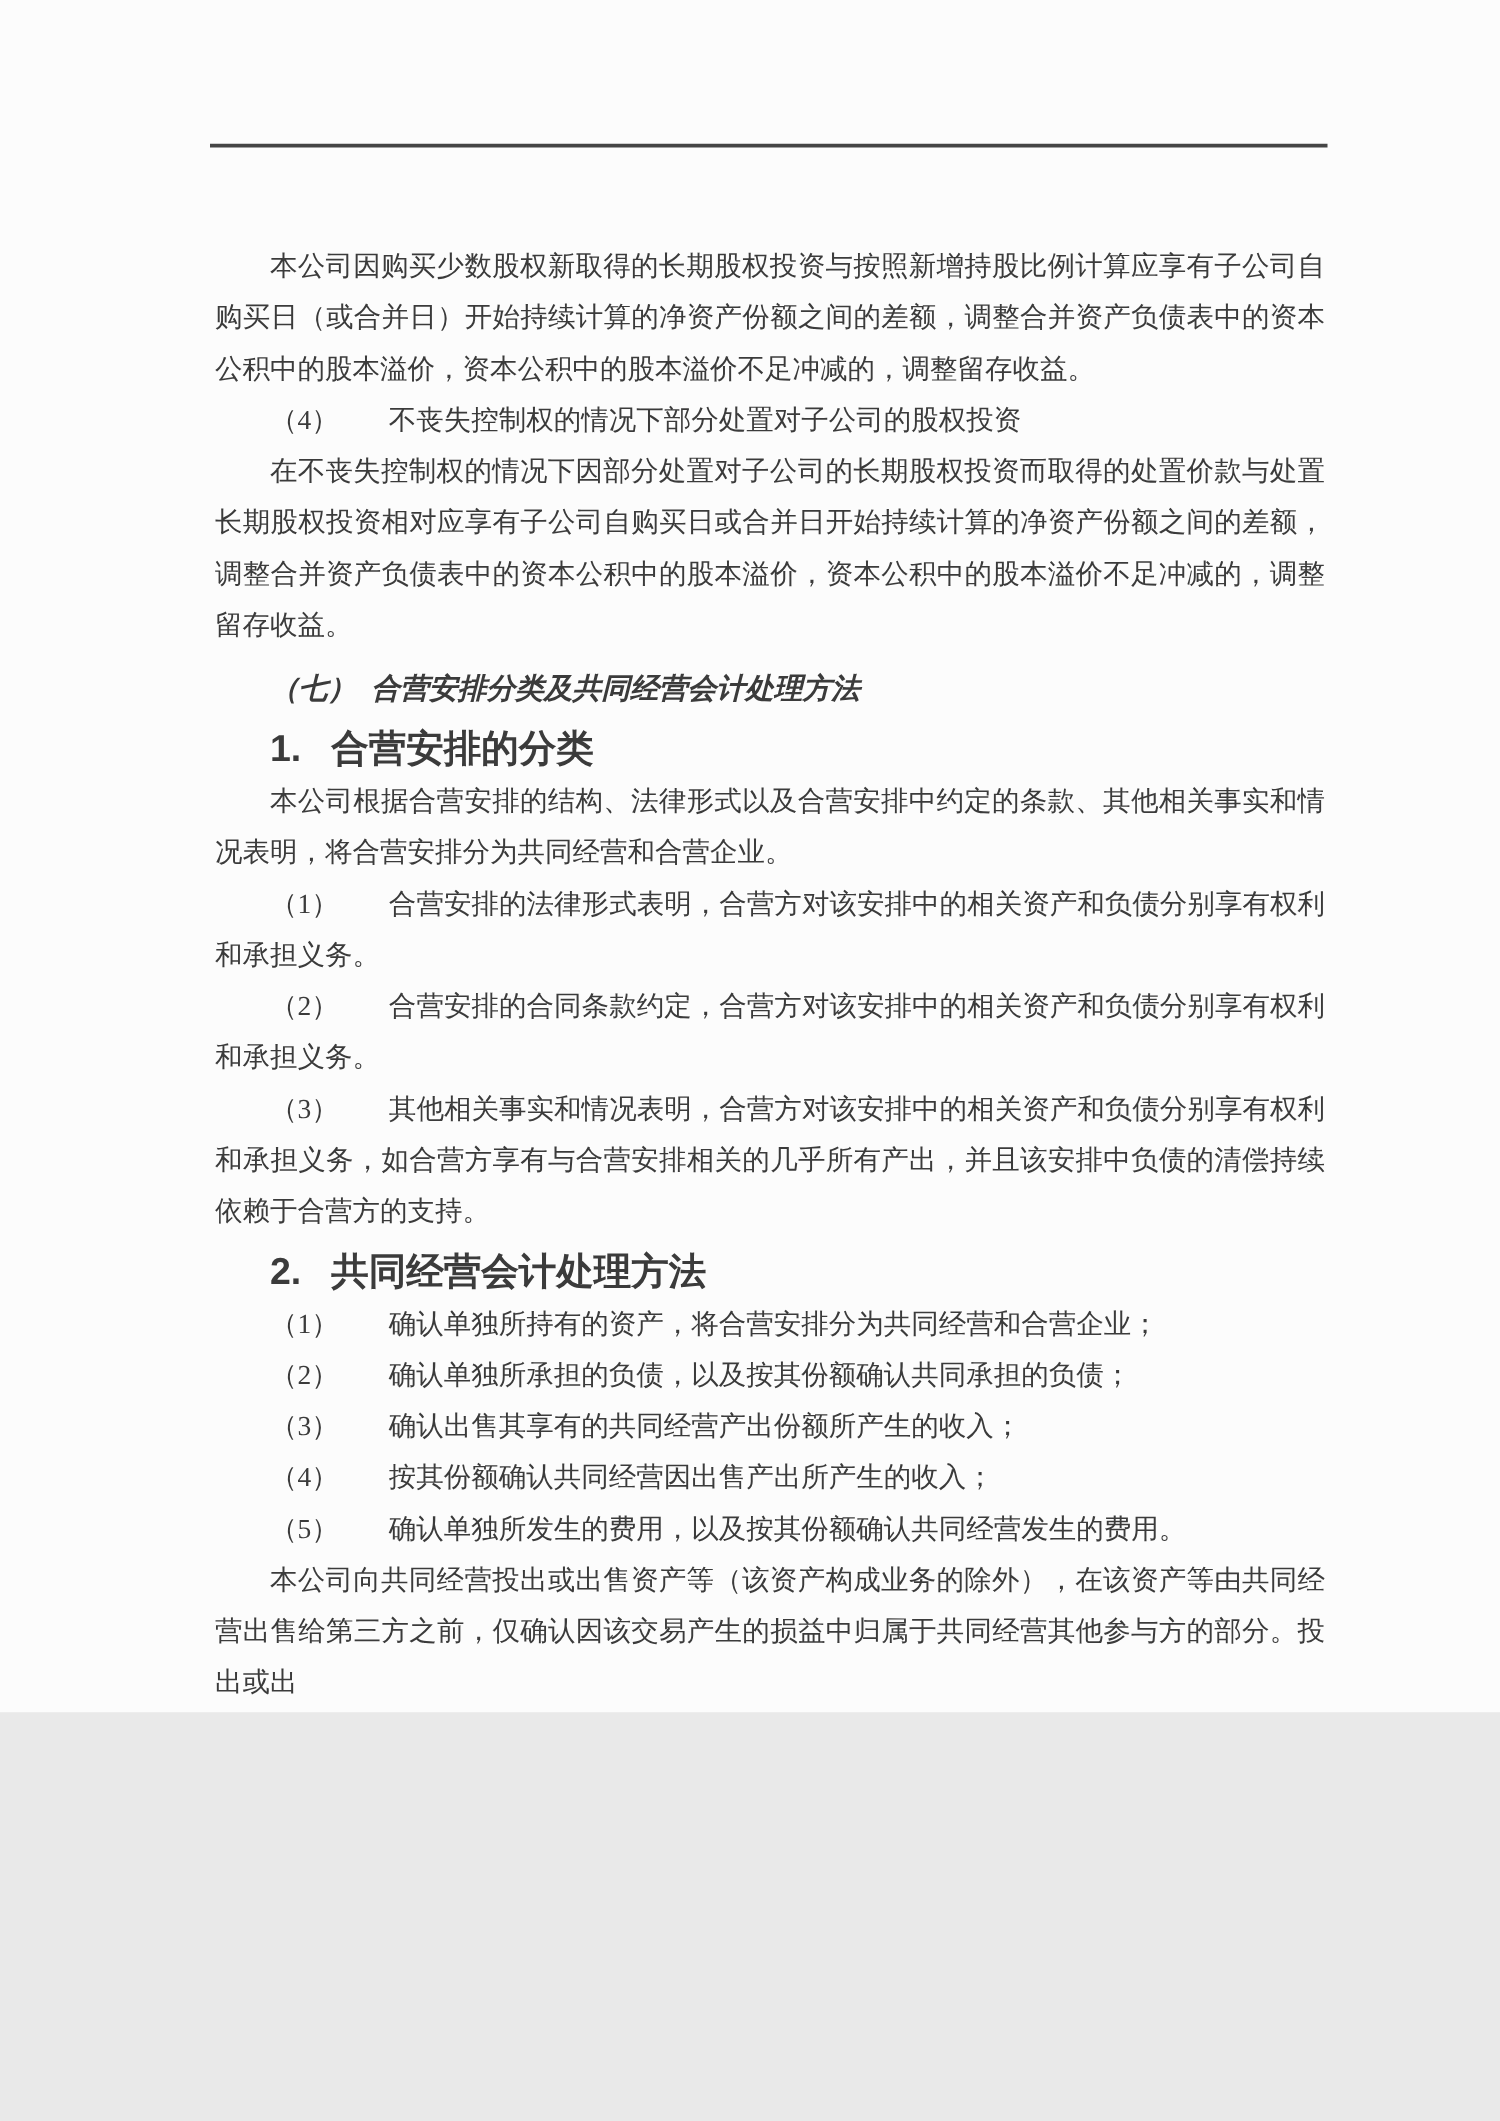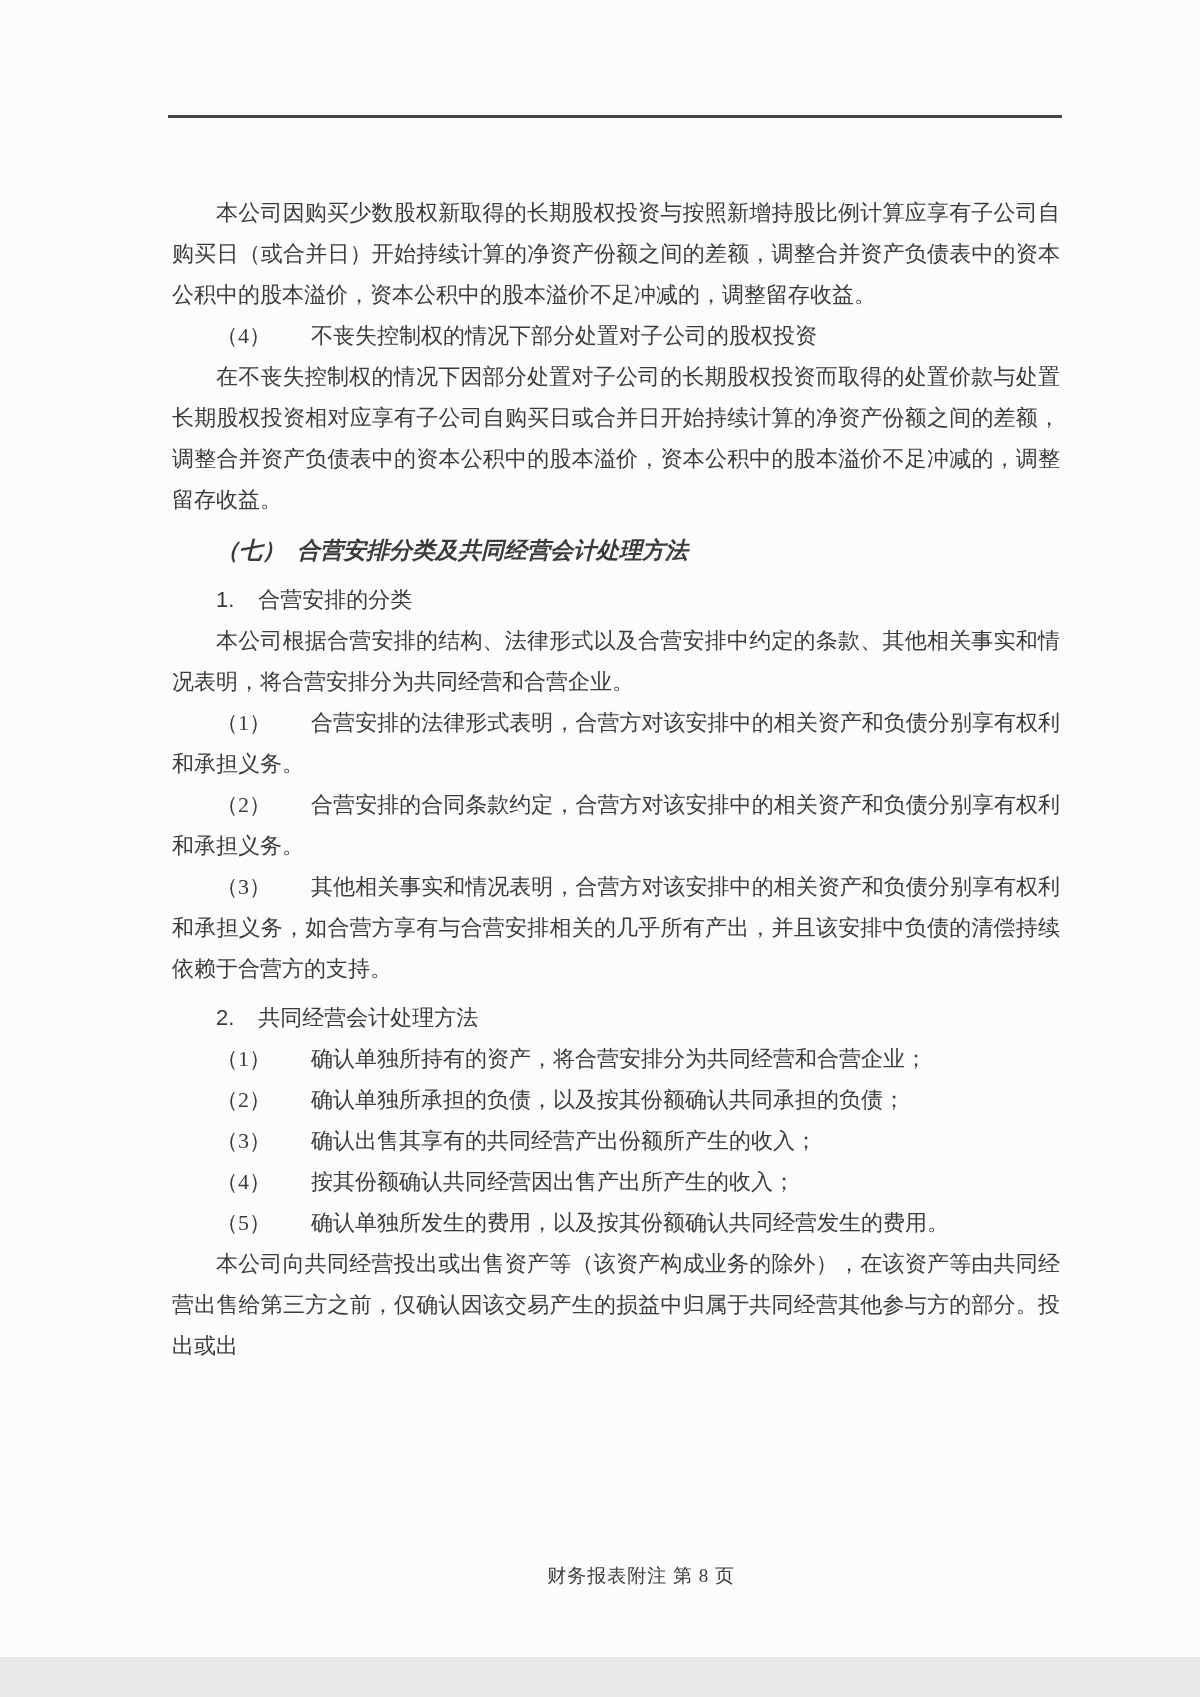--- a/index.html
+++ b/index.html
@@ -1,19 +1,19 @@
 <!DOCTYPE html>
 <html style="--background: #fcfcfc; --text: #3b3b3b; --rule: #454545;"><head>
 <meta charset="utf-8">
 <style>
   html, body { margin: 0; padding: 0; background: #e9e9e9; }
   .page {
     position: relative;
     width: 1200px;
-    height: 1657px;
+    height: 1370px;
     margin: 0 auto;
     background: var(--background, #fcfcfc);
     color: var(--text, #3b3b3b);
     font-family: "Liberation Serif", "DejaVu Serif", serif;
     overflow: hidden;
   }
   .header-rule {
     position: absolute;
     left: 168px;
     top: 115px;
@@ -38,22 +38,22 @@
   .heading-l1 {
     font-family: "Liberation Sans", "DejaVu Sans", sans-serif;
     font-weight: bold;
     font-size: 23px;
     margin-top: 10px !important;
     font-style: italic;
   }
   .heading-l1 .num { margin-right: 12px; }
   .heading-l2 {
     font-family: "Liberation Sans", "DejaVu Sans", sans-serif;
-    font-weight: normal;
-    font-size: 22px;
+    font-weight: bold;
+    font-size: 30px;
     margin-top: 8px !important;
   }
   .heading-l2 .num { margin-right: 24px; }
   .footer {
     position: absolute;
     left: 0;
     top: 1563px;
     width: 100%;
     box-sizing: border-box;
     padding-left: 48px;

